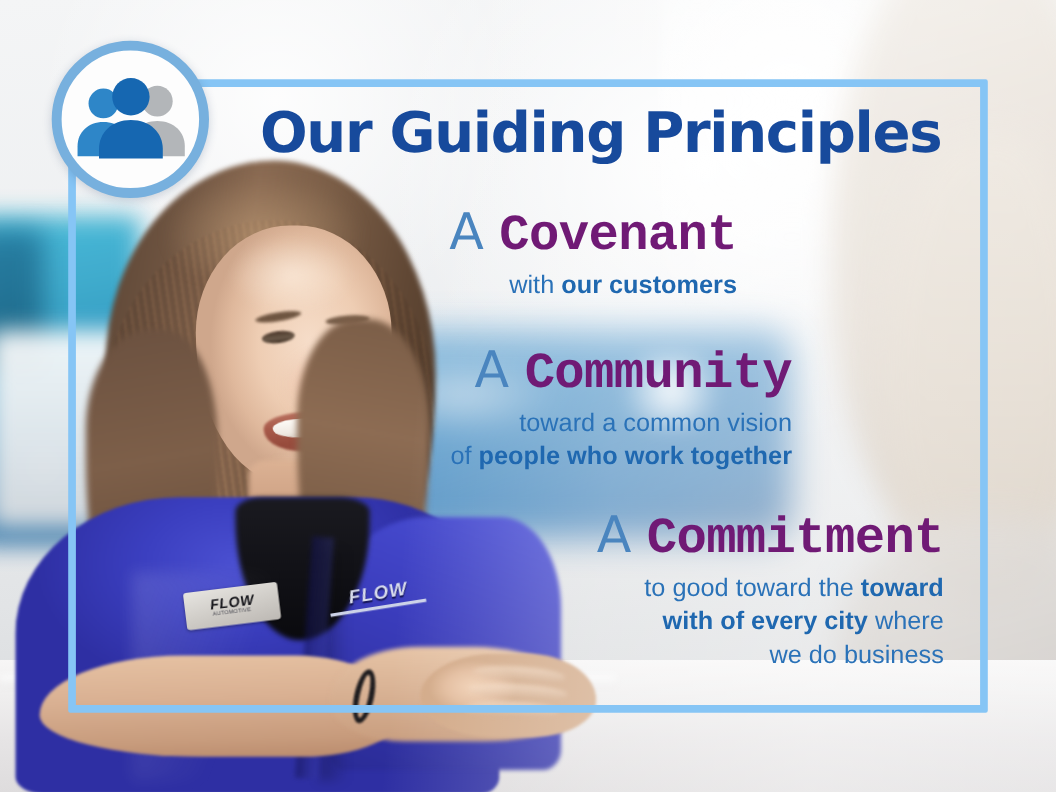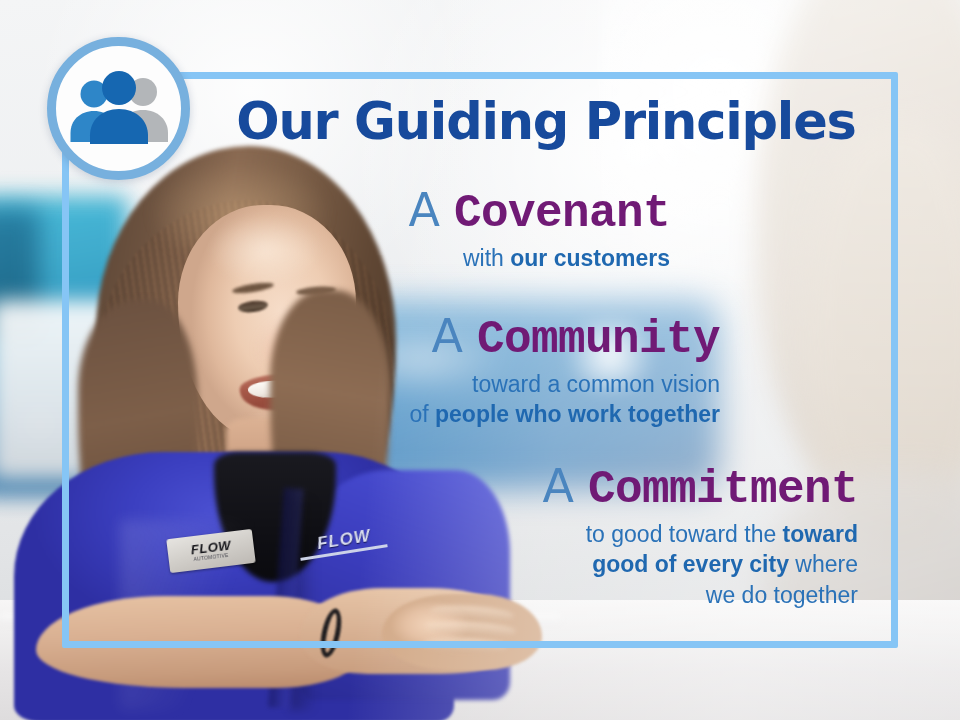--- a/index.html
+++ b/index.html
@@ -662,21 +662,21 @@
   <div class="principle" id="principle-3">
     <div class="p-title">
       <span class="art">A</span>
       <span class="word">Commitment</span>
     </div>
     <div class="p-sub">
       <div>
         <span>to good toward the </span><b>toward</b>
       </div>
       <div>
-        <b>good of every city</b><span> where</span>
+        <b>with of every city</b><span> where</span>
       </div>
       <div>
-        <span>we do together</span>
+        <span>we do business</span>
       </div>
     </div>
   </div>
 
 </div>
 
 </body></html>

